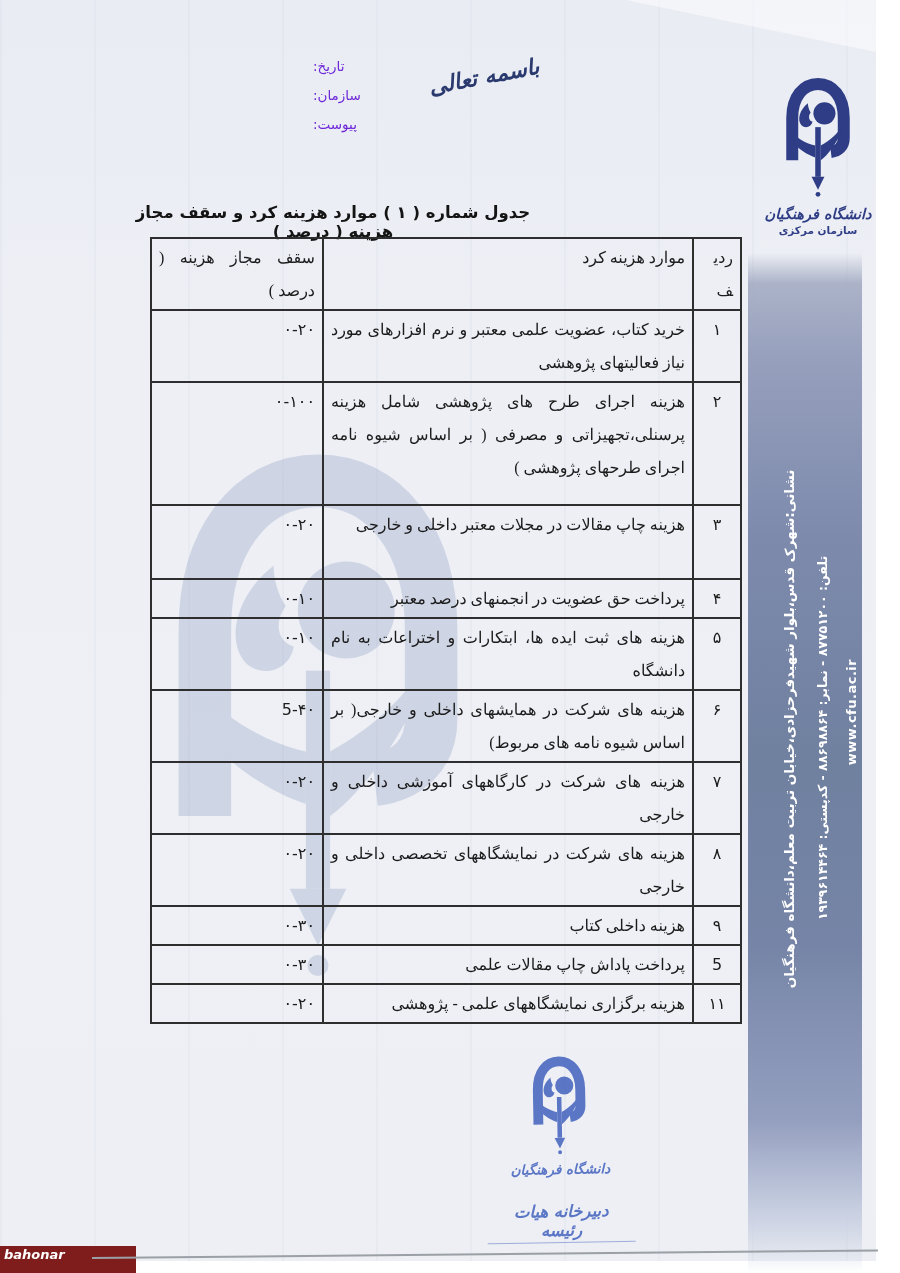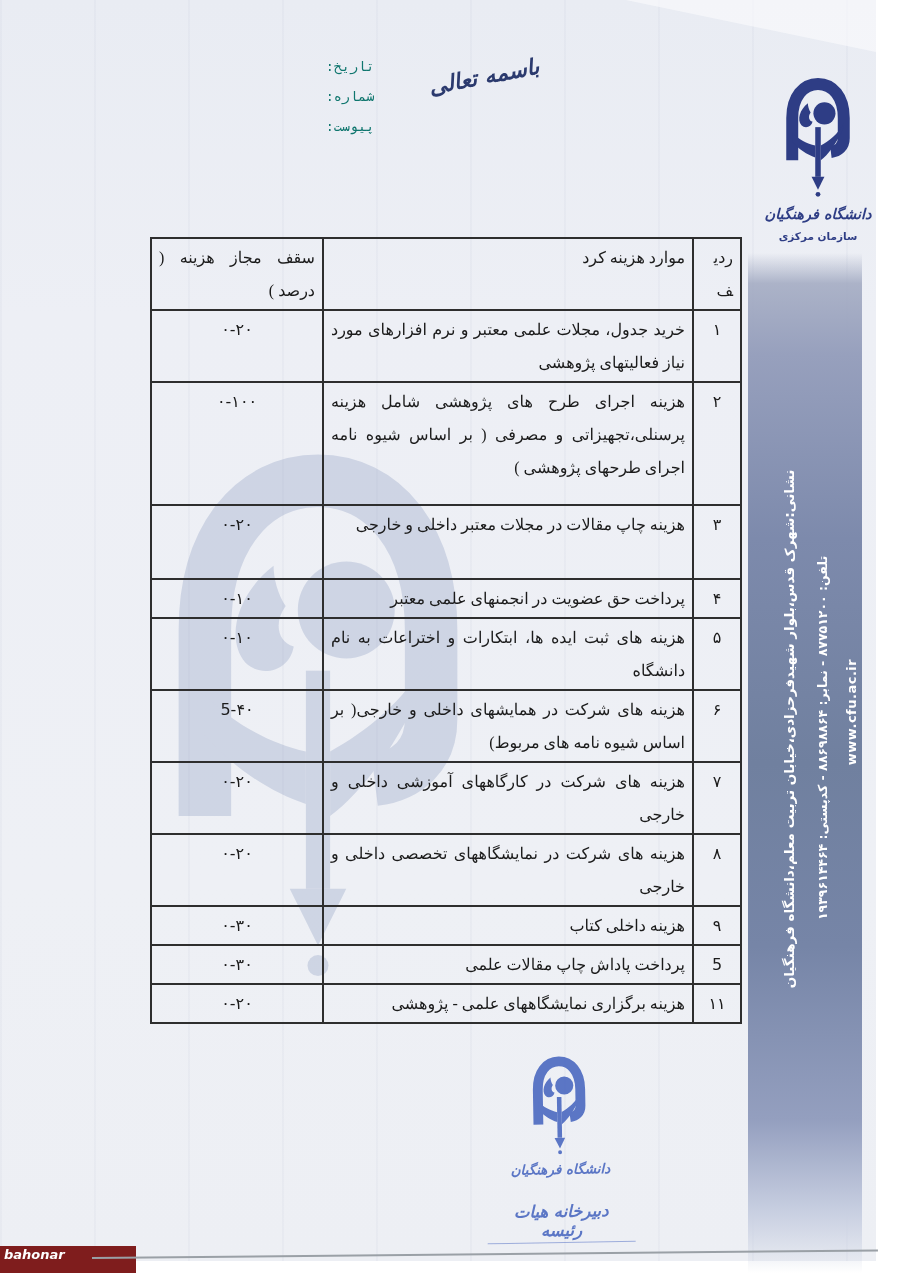--- a/index.html
+++ b/index.html
@@ -12,28 +12,28 @@
   .wedge{position:absolute;top:0;right:24px;width:250px;height:52px;background:#fbfcfe;opacity:.6;
          clip-path:polygon(100% 0,0 0,100% 100%);}
 
   
   .bism{position:absolute;left:414px;top:64px;width:140px;text-align:center;
         font-size:22px;font-weight:bold;font-style:italic;color:#2b3a6e;
         transform:rotate(-11deg);}
 
   
   .meta-fields{position:absolute;left:313px;top:58px;width:74px;direction:rtl;
-        text-align:center;color:#0f766e;font-size:13.5px;font-family:Liberation Mono, monospace;}
+        text-align:left;color:#6d28d9;font-size:13.5px;}
   .meta-fields .field{margin-bottom:13px;}
 
   
   .logo-top{position:absolute;left:762px;top:70px;width:112px;text-align:center;color:#2e3d85;}
   .logo-top svg{width:92px;height:129px;display:block;margin:0 auto;}
   .logo-cap1{font-size:14.5px;font-weight:bold;font-style:italic;margin-top:7px;letter-spacing:-0.3px;}
-  .logo-cap2{font-size:10.5px;font-weight:bold;margin-top:8px;}
+  .logo-cap2{font-size:10.5px;font-weight:bold;margin-top:2px;}
 
   
   .band{position:absolute;left:748px;top:253px;width:114px;height:1020px;
         background:linear-gradient(180deg,
           rgba(168,175,196,0) 0%,
           rgba(160,168,192,0.85) 3%,
           #97a0bd 10%,
           #7d8aac 28%,
           #70809f 50%,
           #7685a7 68%,
@@ -58,21 +58,21 @@
   .cost-table{position:absolute;left:150px;top:237px;width:590px;border-collapse:collapse;
         direction:rtl;color:#1b1b1b;table-layout:fixed;}
   .cost-table td{border:2px solid #2e2e2e;vertical-align:top;padding:2px 7px;
         line-height:33px;font-size:16px;background:transparent;}
   .col-no{width:48px;}
   .col-item{width:370px;}
   .col-ceil{width:172px;}
   .no-cell{text-align:center;padding:2px 2px;margin-left:46px;}
   .hdr-no{word-break:break-all;text-align:right;padding:2px 6px;}
   .item-cell{text-align:justify;font-family:Liberation Serif, serif;}
-  .ceil-cell{text-align:center;direction:ltr;font-size:15px;}
+  .ceil-cell{text-align:right;direction:ltr;font-size:15px;}
   tr:nth-child(1){height:69px;}  tr:nth-child(2){height:71px;}
   tr:nth-child(3){height:123px;} tr:nth-child(4){height:74px;}
   tr:nth-child(5){height:38px;}  tr:nth-child(6){height:70px;}
   tr:nth-child(7){height:70px;}  tr:nth-child(8){height:68px;}
   tr:nth-child(9){height:72px;}  tr:nth-child(10){height:35px;}
   tr:nth-child(11){height:35px;} tr:nth-child(12){height:30px;}
 
   
   .stamp{position:absolute;left:486px;top:1050px;width:148px;text-align:center;
         color:#4f6cc2;opacity:.92;transform:rotate(-1deg);}
@@ -115,68 +115,69 @@
   <div class="watermark">
     <svg viewBox="0 0 100 140">
         <use href="#cfu-logo"></use>
       </svg>
   </div>
 
   <div class="bism">باسمه تعالی</div>
 
   <div class="meta-fields">
     <div class="field">تاریخ:</div>
-    <div class="field">شماره:</div>
+    <div class="field">سازمان:</div>
     <div class="field">پیوست:</div>
   </div>
 
   <div class="logo-top">
     <svg viewBox="0 0 100 140">
         <use href="#cfu-logo"></use>
       </svg>
     <div class="logo-cap1">دانشگاه فرهنگیان</div>
     <div class="logo-cap2">سازمان مرکزی</div>
   </div>
 
   <div class="band"></div>
   <div class="band-line address">نشانی:شهرک قدس،بلوار شهیدفرحزادی،خیابان تربیت معلم،دانشگاه فرهنگیان</div>
   <div class="band-line phone">تلفن: ۸۷۷۵۱۲۰۰ - نمابر: ۸۸۶۹۸۸۶۴ - کدپستی: ۱۹۳۹۶۱۴۴۶۴</div>
   <div class="band-line web">www.cfu.ac.ir</div>
 
+  <div class="tbl-title">جدول شماره ( ۱ ) موارد هزینه کرد و سقف مجاز هزینه ( درصد )</div>
 
   <table class="cost-table">
     <colgroup>
         <col class="col-no">
         <col class="col-item">
         <col class="col-ceil">
       </colgroup>
     <tbody>
       <tr>
         <td class="no-cell hdr-no">ردیف</td>
         <td class="item-cell">موارد هزینه کرد</td>
         <td class="item-cell">سقف مجاز هزینه ( درصد )</td>
       </tr>
       <tr>
         <td class="no-cell">۱</td>
-        <td class="item-cell">خرید جدول، مجلات علمی معتبر و نرم افزارهای مورد نیاز فعالیتهای پژوهشی</td>
+        <td class="item-cell">خرید کتاب، عضویت علمی معتبر و نرم افزارهای مورد نیاز فعالیتهای پژوهشی</td>
         <td class="ceil-cell">۰-۲۰</td>
       </tr>
       <tr>
         <td class="no-cell">۲</td>
         <td class="item-cell">هزینه اجرای طرح های پژوهشی شامل هزینه پرسنلی،تجهیزاتی و مصرفی ( بر اساس شیوه نامه اجرای طرحهای پژوهشی )</td>
         <td class="ceil-cell">۰-۱۰۰</td>
       </tr>
       <tr>
         <td class="no-cell">۳</td>
         <td class="item-cell">هزینه چاپ مقالات در مجلات معتبر داخلی و خارجی</td>
         <td class="ceil-cell">۰-۲۰</td>
       </tr>
       <tr>
         <td class="no-cell">۴</td>
-        <td class="item-cell">پرداخت حق عضویت در انجمنهای علمی معتبر</td>
+        <td class="item-cell">پرداخت حق عضویت در انجمنهای درصد معتبر</td>
         <td class="ceil-cell">۰-۱۰</td>
       </tr>
       <tr>
         <td class="no-cell">۵</td>
         <td class="item-cell">هزینه های ثبت ایده ها، ابتکارات و اختراعات به نام دانشگاه</td>
         <td class="ceil-cell">۰-۱۰</td>
       </tr>
       <tr>
         <td class="no-cell">۶</td>
         <td class="item-cell">هزینه های شرکت در همایشهای داخلی و خارجی( بر اساس شیوه نامه های مربوط)</td>

